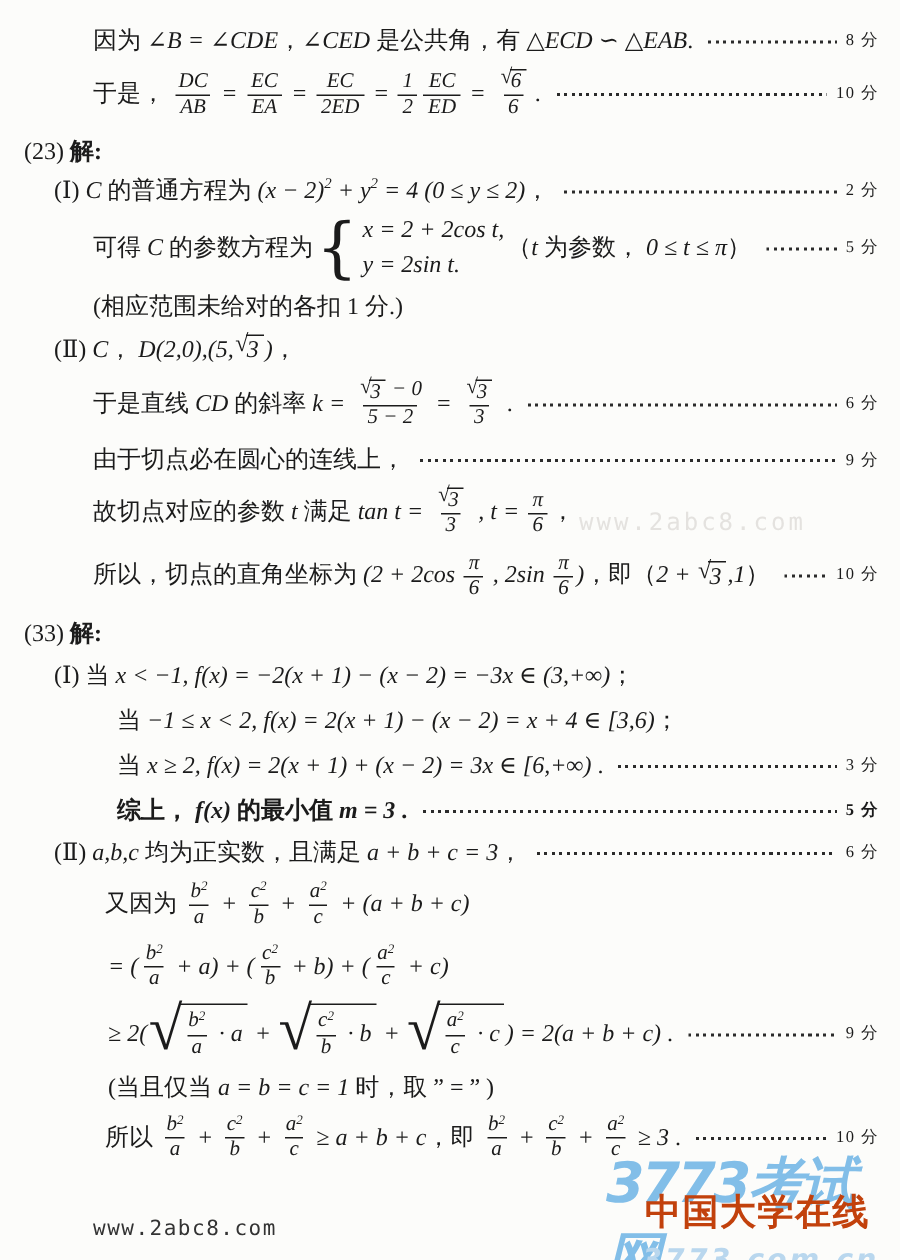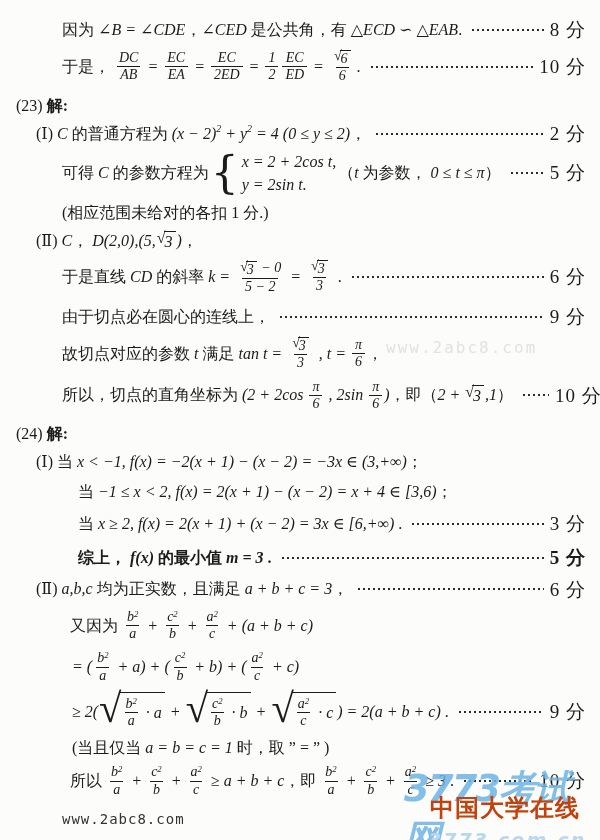--- a/index.html
+++ b/index.html
@@ -33,21 +33,21 @@
   .rbody{border-top:1.6px solid #1b1b1b;padding:0 3px 0 1px;display:inline-flex;align-items:center;margin-left:-2px;}
   .sqrt.tall .rsign{font-size:2.55em;transform:translateY(-3px);}
   .cases{display:inline-flex;align-items:center;margin:0 2px;}
   .cases .brace{font-size:44px;line-height:0.9;font-family:"DejaVu Serif",serif;font-weight:400;margin-right:3px;}
   .cases .rows{display:flex;flex-direction:column;gap:3px;align-items:flex-start;}
   .cases .row{white-space:pre;}
   .leader{
     flex:1;min-width:26px;height:2px;margin:0 6px 0 10px;
     background:repeating-linear-gradient(90deg,#2b2b2b 0 2px,transparent 2px 5px);
   }
-  .score{font-size:19px;letter-spacing:1px;}
+  .score{font-size:11px;letter-spacing:1px;}
   .wm{position:absolute;z-index:2;pointer-events:none;}
   .wm-mid{
     left:386px;top:338px;
     font-family:"DejaVu Sans Mono",monospace;
     font-size:16px;letter-spacing:2px;color:#e4e2df;
   }
   .wm-blue{
     left:404px;top:764px;
     font-family:"DejaVu Sans",sans-serif;
     font-size:37px;font-weight:bold;font-style:italic;
@@ -182,21 +182,21 @@
         <span class="math">)</span>
         <span class="txt">，即（</span>
         <span class="math">2 + </span>
         <span class="sqrt"><span class="rsign">√</span><span class="rbody"><span class="math">3</span></span></span>
         <span class="math">,1</span>
         <span class="txt">）</span>
         <span class="leader"></span>
         <span class="score">10 分</span>
       </div>
       <div class="line" style="margin-left: 16px; margin-top: 12px;">
-        <span class="txt">(24) </span>
+        <span class="txt">(33) </span>
         <span class="txt bold">解:</span>
       </div>
       <div class="line" style="margin-left: 36px; margin-top: 8px;">
         <span class="txt">(Ⅰ) 当 </span>
         <span class="math">x &lt; −1, f(x) = −2(x + 1) − (x − 2) = −3x ∈ (3,+∞)</span>
         <span class="txt">；</span>
       </div>
       <div class="line" style="margin-left: 78px; margin-top: 10px;">
         <span class="txt">当 </span>
         <span class="math">−1 ≤ x &lt; 2, f(x) = 2(x + 1) − (x − 2) = x + 4 ∈ [3,6)</span>

